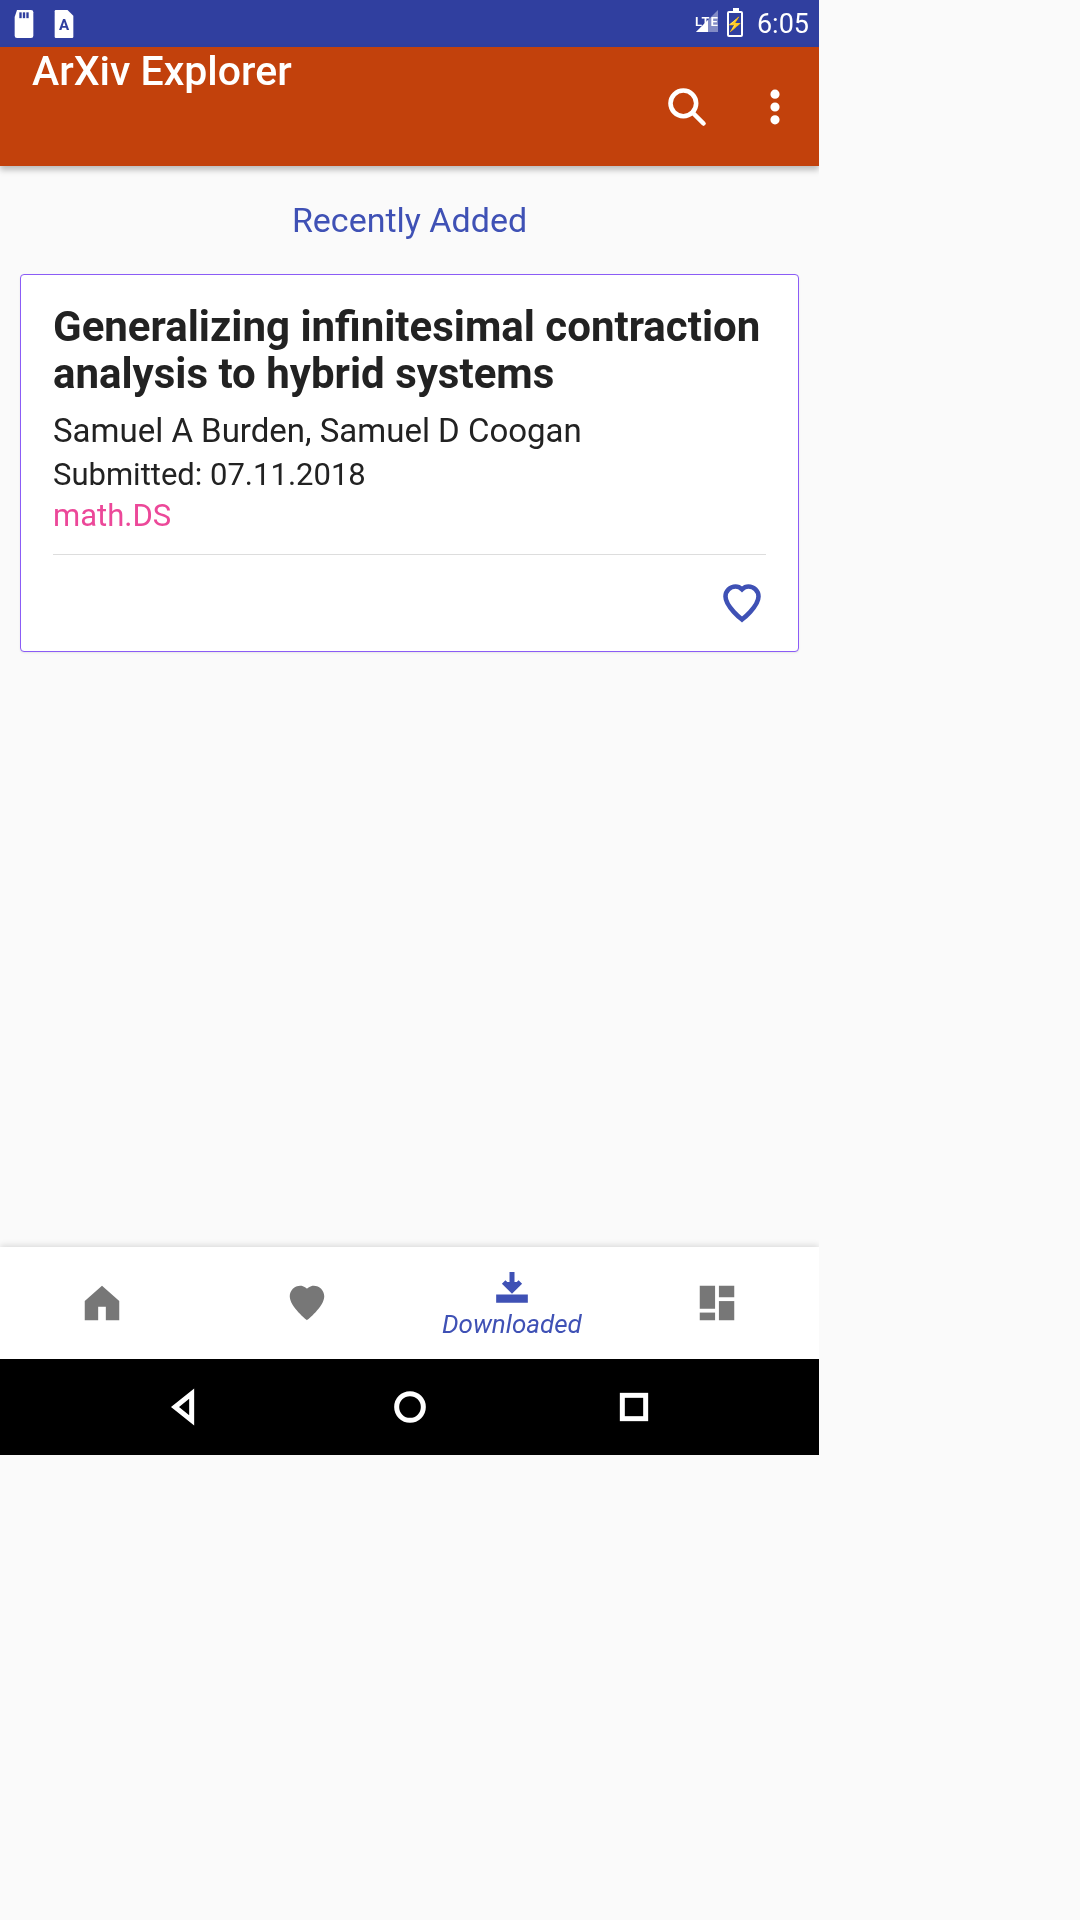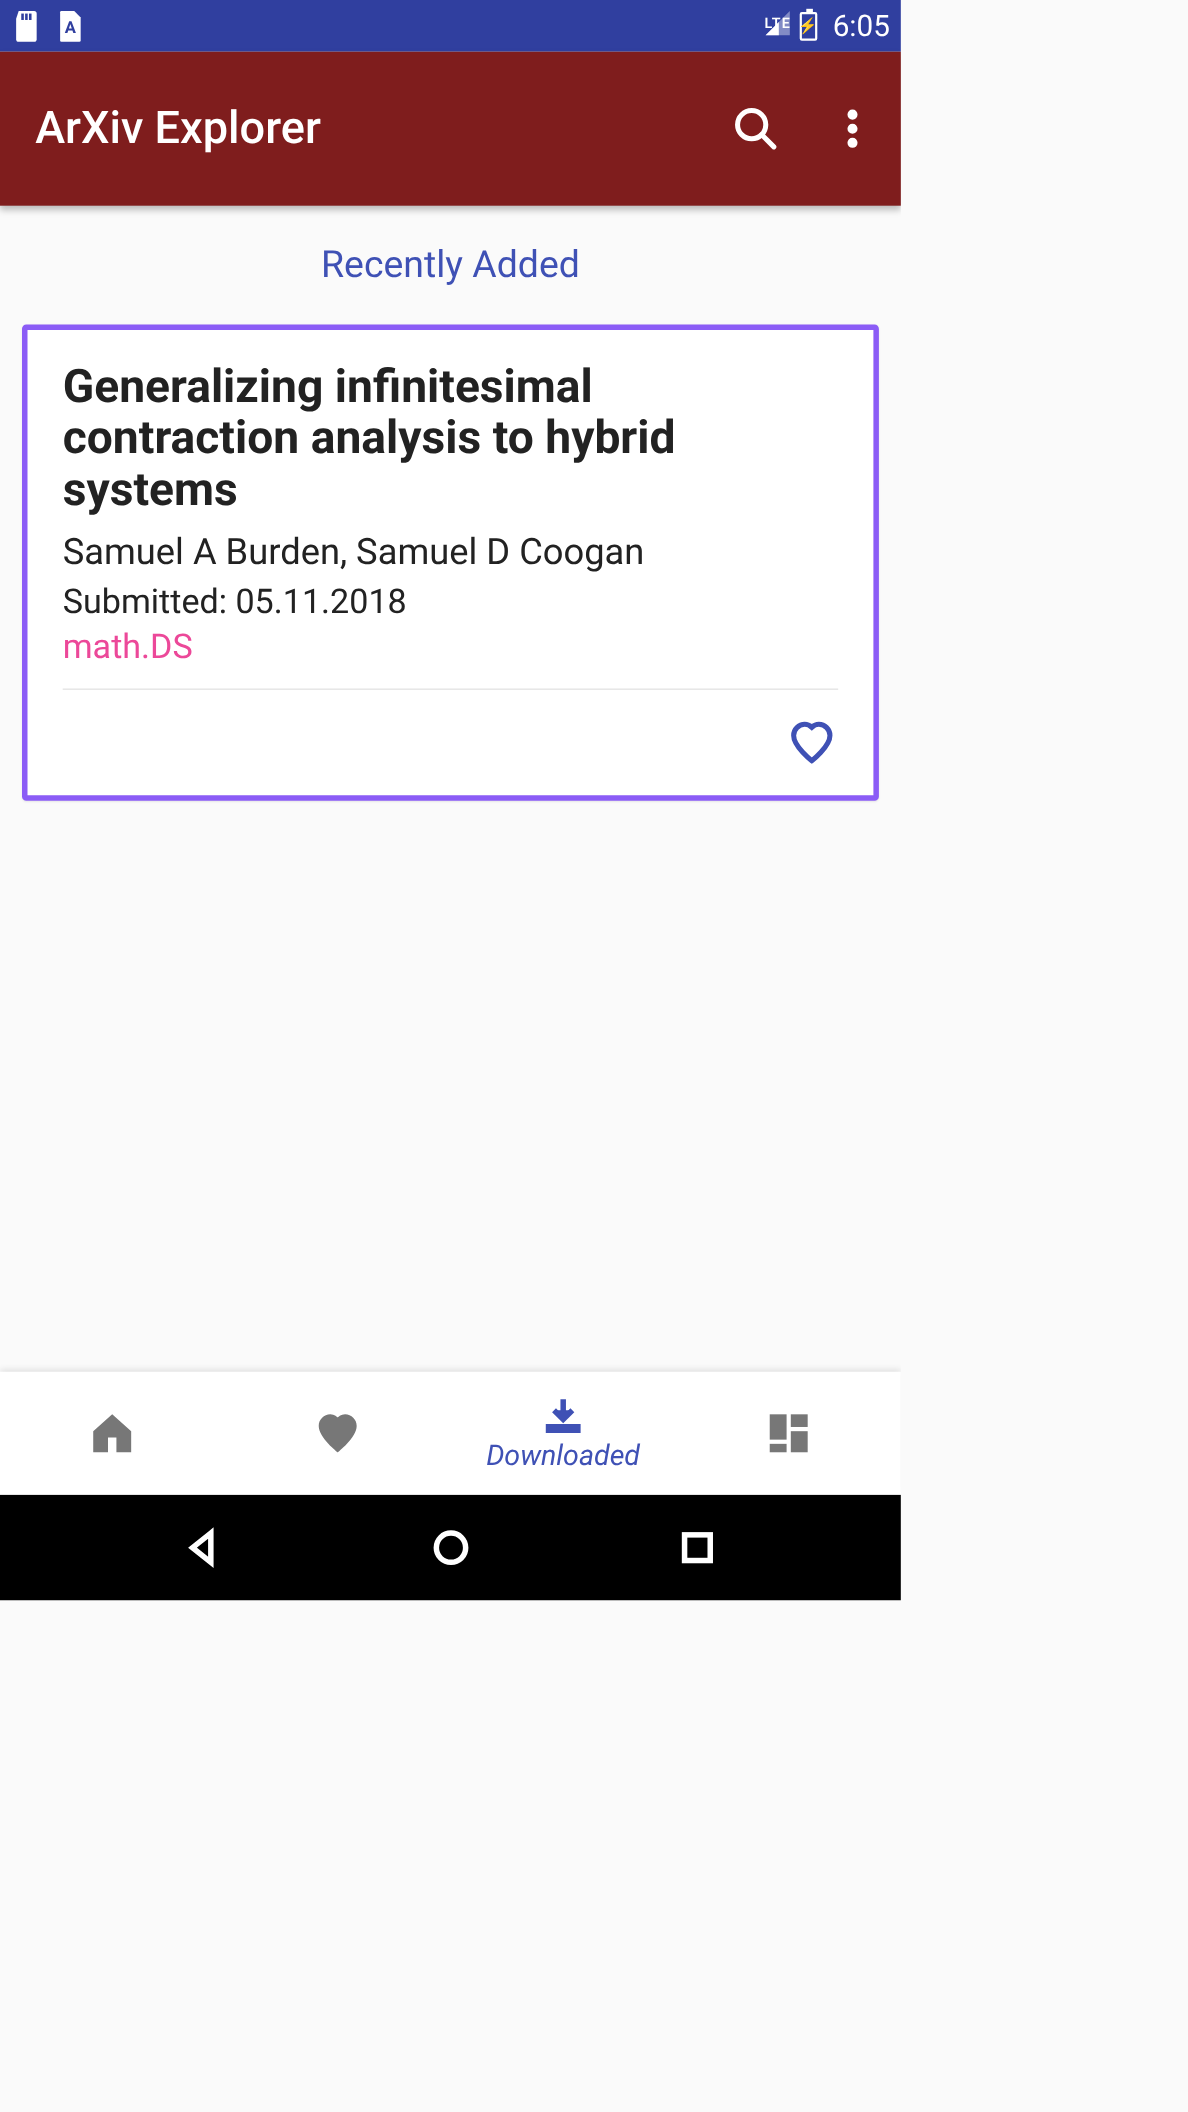--- a/index.html
+++ b/index.html
@@ -14,31 +14,31 @@
   .sd-icon svg, .doc-icon svg { width: 28px; height: 34px; }
   .lte { font-size: 13px; font-weight: 600; letter-spacing: 1px; line-height: 1; margin-bottom: -18px; }
   .sig { width: 0; height: 0; border-style: solid; border-width: 0 0 22px 22px; border-color: transparent transparent rgba(255,255,255,0.4) transparent; position: relative; }
   .sig::after { content:""; position:absolute; left:-22px; bottom:-22px; width:0; height:0; border-style:solid; border-width:0 0 12px 12px; border-color: transparent transparent #fff transparent; }
   .batt { width: 16px; height: 26px; border: 2px solid #fff; border-radius: 2px; position: relative; }
   .batt::before { content:""; position:absolute; top:-5px; left:4px; width:6px; height:3px; background:#fff; }
   .batt .bolt { position:absolute; inset:0; display:flex; align-items:center; justify-content:center; font-size:14px; color:#fff; }
   .clock { font-size: 27px; font-weight: 400; margin-left: 6px; }
 
   
-  .app-bar { height: 140px; background: #7f1d1d; color: #fff; display: flex; align-items: center; padding: 0 20px 0 32px; box-shadow: 0 4px 6px rgba(0,0,0,0.25); z-index: 2; }
+  .app-bar { height: 119px; background: #c2410c; color: #fff; display: flex; padding: 0 20px 0 32px; box-shadow: 0 4px 6px rgba(0,0,0,0.25); z-index: 2; }
   .app-title { font-size: 41px; font-weight: 500; }
   .app-actions { margin-left: auto; display: flex; align-items: center; gap: 40px; }
   .icon-btn { width: 48px; height: 48px; display: flex; align-items: center; justify-content: center; cursor: pointer; }
   .icon-btn svg { width: 44px; height: 44px; stroke: #fff; fill: none; }
 
   
   .content { flex: 1; overflow-y: auto; padding: 0 20px; }
   .section-title { text-align: center; color: #3F51B5; font-size: 34px; font-weight: 400; padding: 34px 0 34px; }
 
-  .card { background: #fff; border: 5px solid #8b5cf6; border-radius: 4px; box-shadow: 0 1px 2px rgba(0,0,0,0.08); padding: 28px 32px 18px; }
+  .card { background: #fff; border: 1px solid #8b5cf6; border-radius: 4px; box-shadow: 0 1px 2px rgba(0,0,0,0.08); padding: 28px 32px 18px; }
   .paper-title { font-size: 42px; font-weight: 700; color: #222; line-height: 1.12; margin-bottom: 14px; }
   .paper-authors { font-size: 33px; color: #222; margin-bottom: 6px; }
   .paper-submitted { font-size: 31px; color: #222; margin-bottom: 4px; }
   .paper-cat { font-size: 31px; color: #ec4899; padding-bottom: 20px;}
   .card hr { border: none; border-top: 1px solid #ddd; margin: 0; }
   .card-footer { display: flex; justify-content: flex-end; padding-top: 24px; padding-bottom: 6px; }
   .heart-btn { width: 48px; height: 48px; display:flex; align-items:center; justify-content:center; cursor:pointer; }
   .heart-btn svg { width: 44px; height: 44px; fill: none; stroke: #3F51B5; stroke-width: 2.5; }
 
   
@@ -106,21 +106,21 @@
       </span>
     </div>
   </div>
 
   <div class="content">
     <div class="section-title">Recently Added</div>
 
     <div class="card">
       <div class="paper-title">Generalizing infinitesimal contraction analysis to hybrid systems</div>
       <div class="paper-authors">Samuel A Burden, Samuel D Coogan</div>
-      <div class="paper-submitted">Submitted: 05.11.2018</div>
+      <div class="paper-submitted">Submitted: 07.11.2018</div>
       <div class="paper-cat">math.DS</div>
       <hr>
       <div class="card-footer">
         <span class="heart-btn">
           <svg viewBox="0 0 24 24">
               <path d="M12 21 C12 21 3 14 3 8.5 C3 5.5 5.5 3 8.5 3 C10.4 3 12 4.5 12 4.5 C12 4.5 13.6 3 15.5 3 C18.5 3 21 5.5 21 8.5 C21 14 12 21 12 21 Z"></path>
             </svg>
         </span>
       </div>
     </div>

